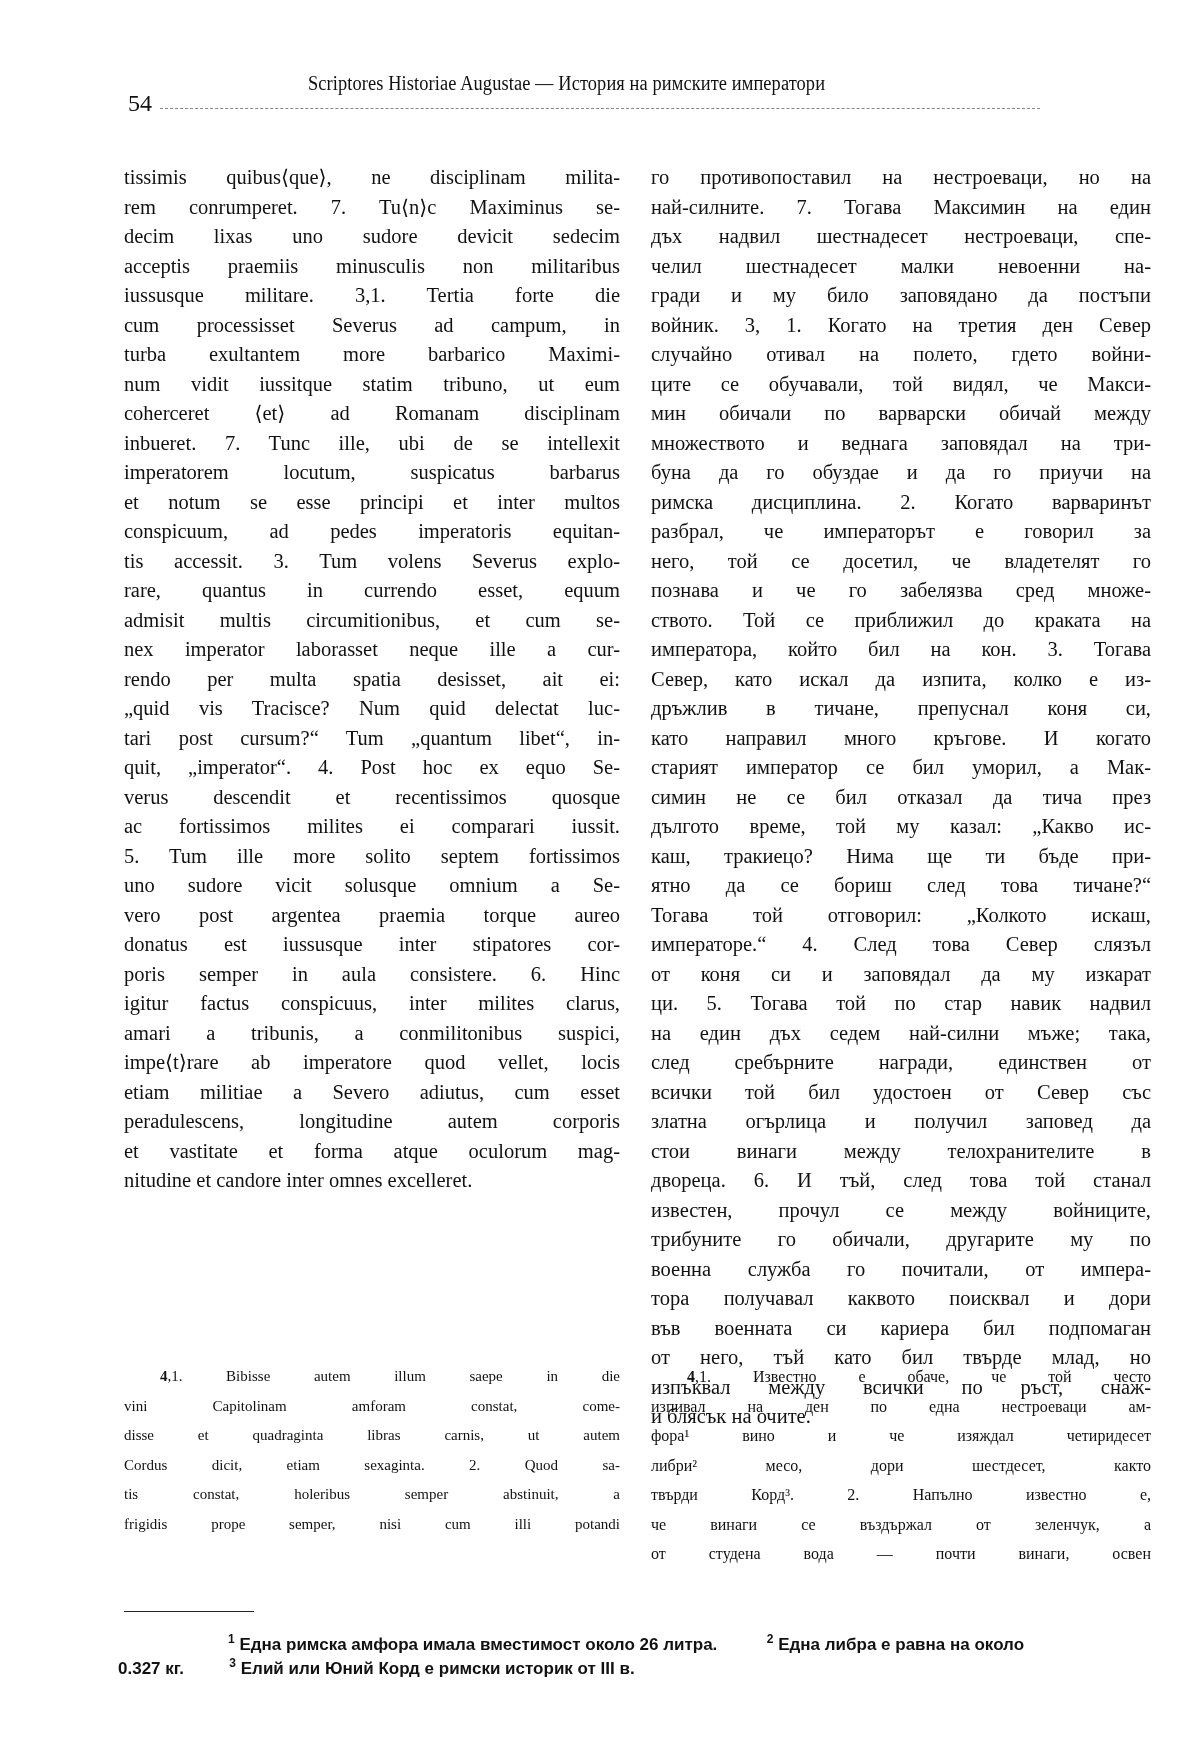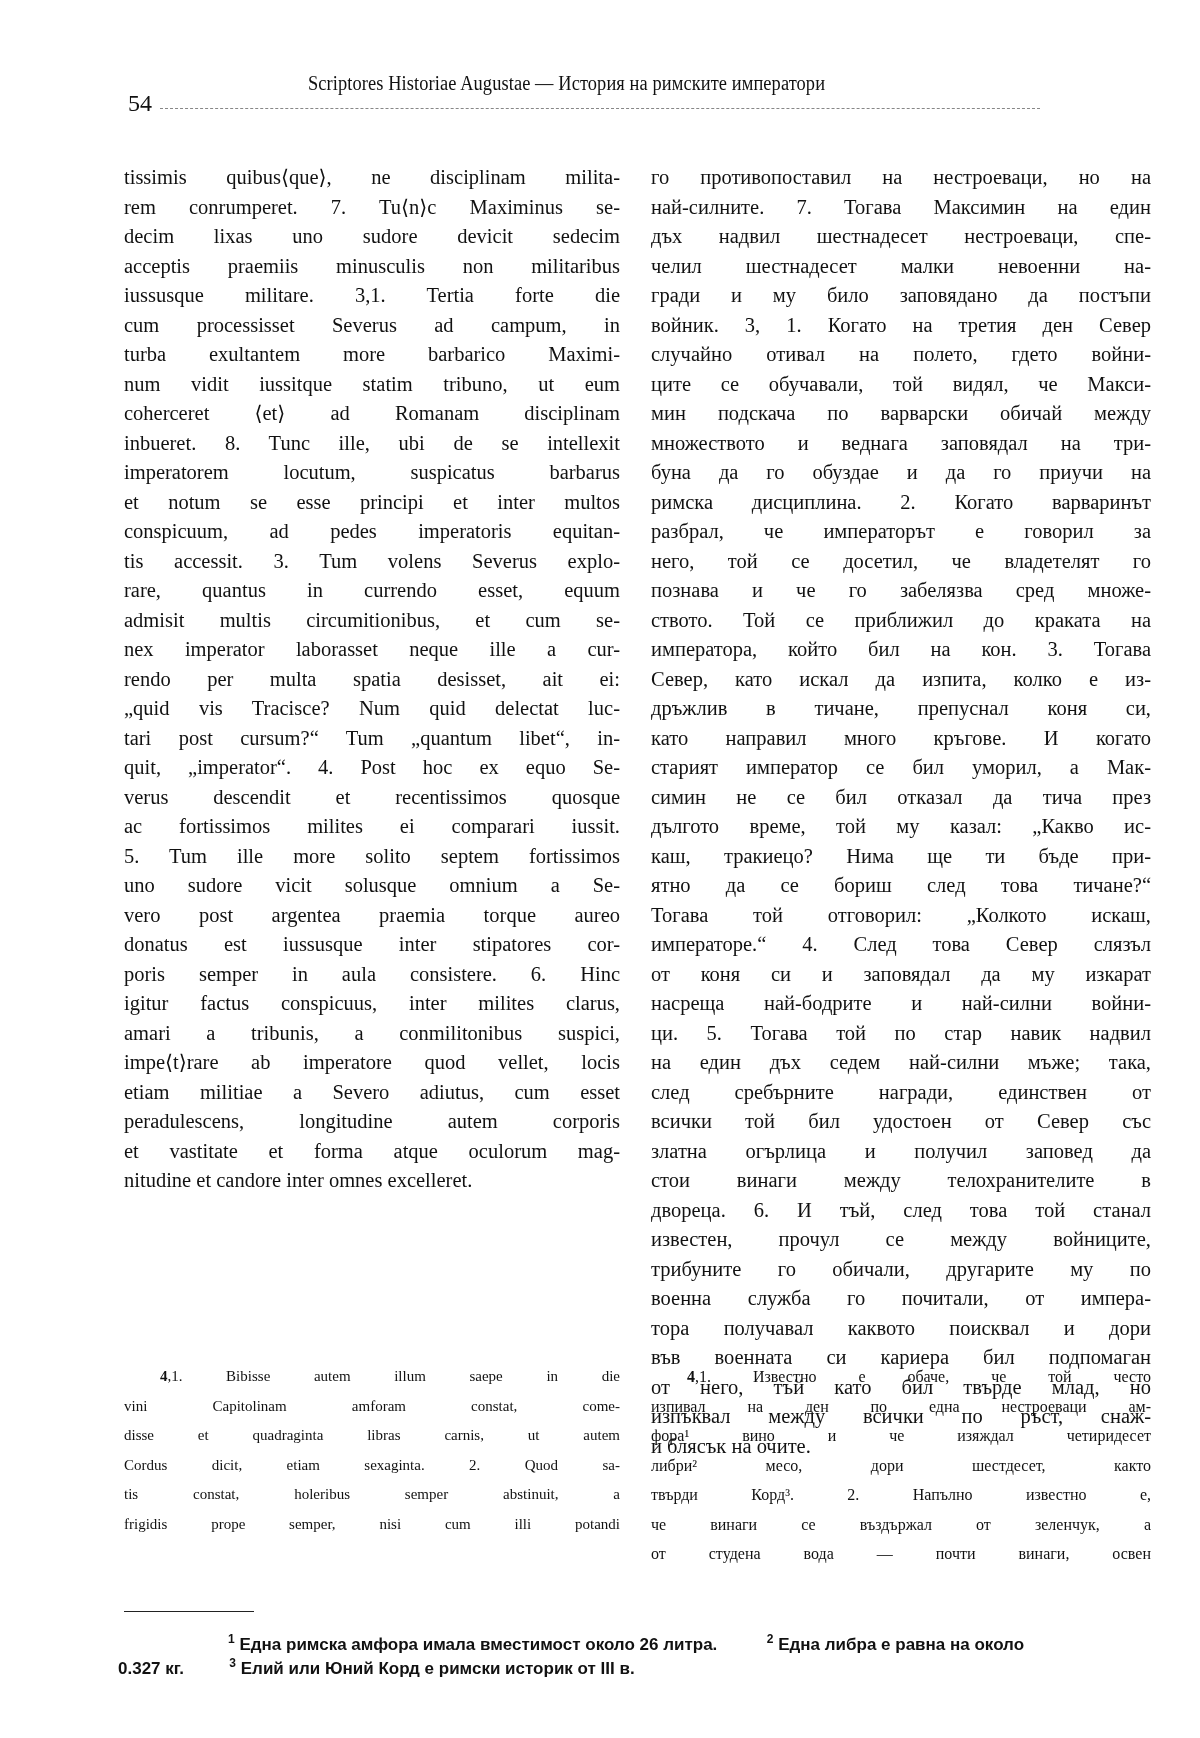--- a/index.html
+++ b/index.html
@@ -62,21 +62,21 @@
 <div class="col col-latin" id="latin-p1">
     <span class="line">tissimis quibus⟨que⟩, ne disciplinam milita-</span>
     <span class="line">rem conrumperet. 7. Tu⟨n⟩c Maximinus se-</span>
     <span class="line">decim lixas uno sudore devicit sedecim</span>
     <span class="line">acceptis praemiis minusculis non militaribus</span>
     <span class="line">iussusque militare. 3,1. Tertia forte die</span>
     <span class="line">cum processisset Severus ad campum, in</span>
     <span class="line">turba exultantem more barbarico Maximi-</span>
     <span class="line">num vidit iussitque statim tribuno, ut eum</span>
     <span class="line">coherceret ⟨et⟩ ad Romanam disciplinam</span>
-    <span class="line">inbueret. 8. Tunc ille, ubi de se intellexit</span>
+    <span class="line">inbueret. 7. Tunc ille, ubi de se intellexit</span>
     <span class="line">imperatorem locutum, suspicatus barbarus</span>
     <span class="line">et notum se esse principi et inter multos</span>
     <span class="line">conspicuum, ad pedes imperatoris equitan-</span>
     <span class="line">tis accessit. 3. Tum volens Severus explo-</span>
     <span class="line">rare, quantus in currendo esset, equum</span>
     <span class="line">admisit multis circumitionibus, et cum se-</span>
     <span class="line">nex imperator laborasset neque ille a cur-</span>
     <span class="line">rendo per multa spatia desisset, ait ei:</span>
     <span class="line">„quid vis Tracisce? Num quid delectat luc-</span>
     <span class="line">tari post cursum?“ Tum „quantum libet“, in-</span>
@@ -98,41 +98,40 @@
   </div>
 <div class="col col-bg" id="bg-p1">
     <span class="line">го противопоставил на нестроеваци, но на</span>
     <span class="line">най-силните. 7. Тогава Максимин на един</span>
     <span class="line">дъх надвил шестнадесет нестроеваци, спе-</span>
     <span class="line">челил шестнадесет малки невоенни на-</span>
     <span class="line">гради и му било заповядано да постъпи</span>
     <span class="line">войник. 3, 1. Когато на третия ден Север</span>
     <span class="line">случайно отивал на полето, гдето войни-</span>
     <span class="line">ците се обучавали, той видял, че Макси-</span>
-    <span class="line">мин подскача по варварски обичай между</span>
+    <span class="line">мин обичали по варварски обичай между</span>
     <span class="line">множеството и веднага заповядал на три-</span>
     <span class="line">буна да го обуздае и да го приучи на</span>
     <span class="line">римска дисциплина. 2. Когато варваринът</span>
     <span class="line">разбрал, че императорът е говорил за</span>
     <span class="line">него, той се досетил, че владетелят го</span>
     <span class="line">познава и че го забелязва сред множе-</span>
     <span class="line">ството. Той се приближил до краката на</span>
     <span class="line">императора, който бил на кон. 3. Тогава</span>
     <span class="line">Север, като искал да изпита, колко е из-</span>
     <span class="line">дръжлив в тичане, препуснал коня си,</span>
     <span class="line">като направил много кръгове. И когато</span>
     <span class="line">старият император се бил уморил, а Мак-</span>
     <span class="line">симин не се бил отказал да тича през</span>
     <span class="line">дългото време, той му казал: „Какво ис-</span>
     <span class="line">каш, тракиецо? Нима ще ти бъде при-</span>
     <span class="line">ятно да се бориш след това тичане?“</span>
     <span class="line">Тогава той отговорил: „Колкото искаш,</span>
     <span class="line">императоре.“ 4. След това Север слязъл</span>
     <span class="line">от коня си и заповядал да му изкарат</span>
-    <span class="line">насреща най-бодрите и най-силни войни-</span>
     <span class="line">ци. 5. Тогава той по стар навик надвил</span>
     <span class="line">на един дъх седем най-силни мъже; така,</span>
     <span class="line">след сребърните награди, единствен от</span>
     <span class="line">всички той бил удостоен от Север със</span>
     <span class="line">златна огърлица и получил заповед да</span>
     <span class="line">стои винаги между телохранителите в</span>
     <span class="line">двореца. 6. И тъй, след това той станал</span>
     <span class="line">известен, прочул се между войниците,</span>
     <span class="line">трибуните го обичали, другарите му по</span>
     <span class="line">военна служба го почитали, от импера-</span>

